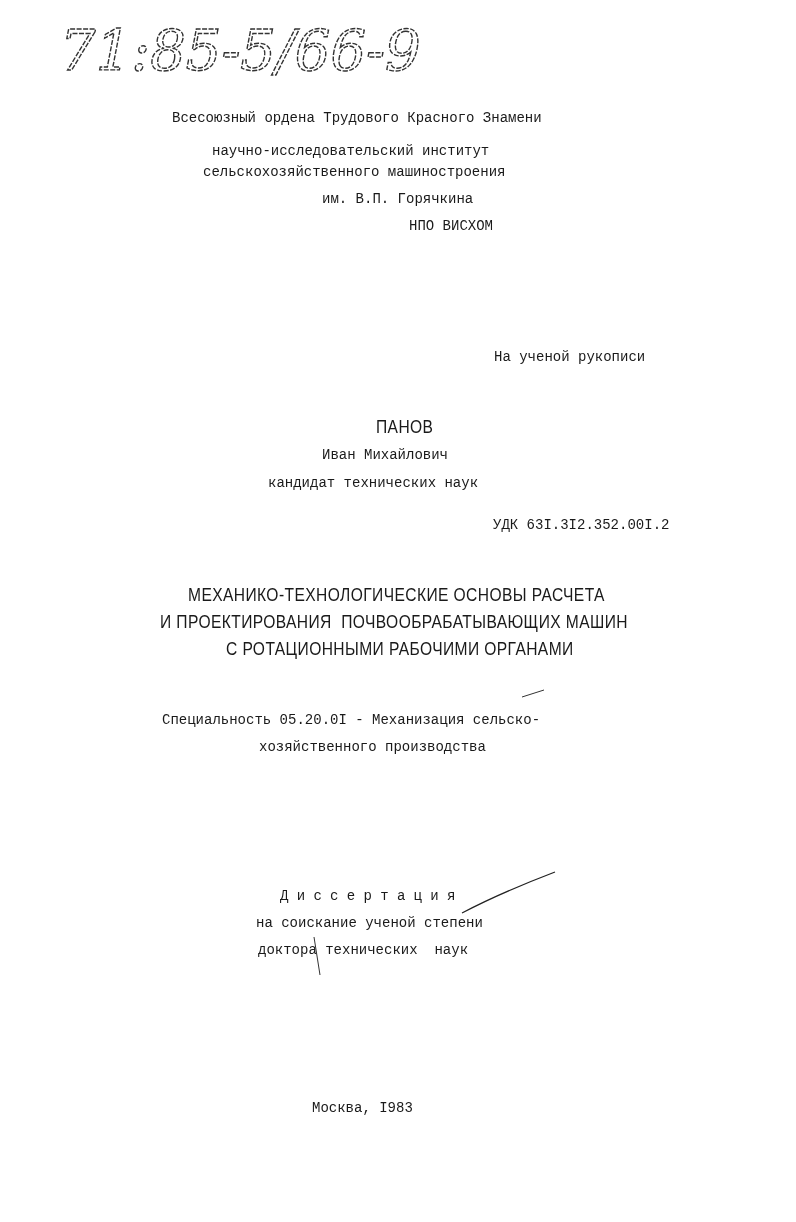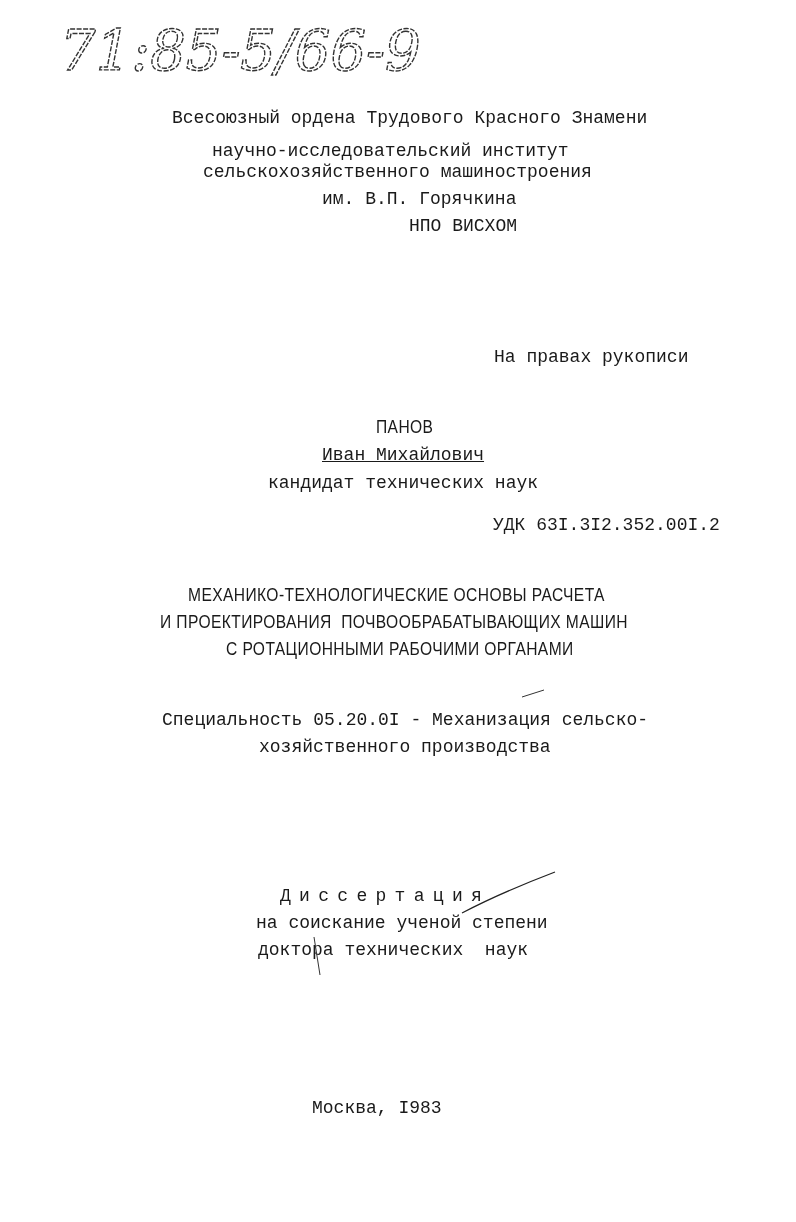--- a/index.html
+++ b/index.html
@@ -11,21 +11,21 @@
       width: 796px;
       height: 1222px;
       position: relative;
       overflow: hidden;
       font-family: "Liberation Mono", "DejaVu Sans Mono", monospace;
       color: #1a1a1a;
     }
     .line {
       position: absolute;
       white-space: pre;
-      font-size: 18px;
+      font-size: 14px;
       line-height: 22px;
       letter-spacing: 0px;
     }
     .caps {
       font-family: "Liberation Sans Narrow", "Liberation Sans", sans-serif;
       font-size: 19px;
       transform: scaleX(0.82);
       transform-origin: left center;
       letter-spacing: 0.5px;
     }
@@ -60,24 +60,24 @@
 <svg class="handwriting" viewBox="0 0 400 80">
   <text x="0" y="62">71:85-5/66-9</text>
 </svg>
 
 <div class="line" style="left:172px; top:107px;">Всесоюзный ордена Трудового Красного Знамени</div>
 <div class="line" style="left:212px; top:140px;">научно-исследовательский институт</div>
 <div class="line" style="left:203px; top:161px;">сельскохозяйственного машиностроения</div>
 <div class="line" style="left:322px; top:188px;">им. В.П. Горячкина</div>
 <div class="line" style="left:373px; top:215px;margin-left:36px;">НПО ВИСХОМ</div>
 
-<div class="line" style="left:494px; top:346px;">На правах рукописи</div>
+<div class="line" style="left:494px; top:346px;">На ученой рукописи</div>
 
 <div class="line caps" style="left:376px; top:416px;">ПАНОВ</div>
-<div class="line" style="left:322px; top:444px;text-decoration:underline;">Иван Михайлович</div>
+<div class="line" style="left:322px; top:444px;">Иван Михайлович</div>
 <div class="line" style="left:268px; top:472px;">кандидат технических наук</div>
 
 <div class="line" style="left:493px; top:514px;">УДК 63I.3I2.352.00I.2</div>
 
 <div class="line caps" style="left:188px; top:584px;">МЕХАНИКО-ТЕХНОЛОГИЧЕСКИЕ ОСНОВЫ РАСЧЕТА</div>
 <div class="line caps" style="left:160px; top:611px;">И ПРОЕКТИРОВАНИЯ  ПОЧВООБРАБАТЫВАЮЩИХ МАШИН</div>
 <div class="line caps" style="left:226px; top:638px;">С РОТАЦИОННЫМИ РАБОЧИМИ ОРГАНАМИ</div>
 
 <div class="line" style="left:162px; top:709px;text-align:center;">Специальность 05.20.0I - Механизация сельско-</div>
 <div class="line" style="left:259px; top:736px;">хозяйственного производства</div>

